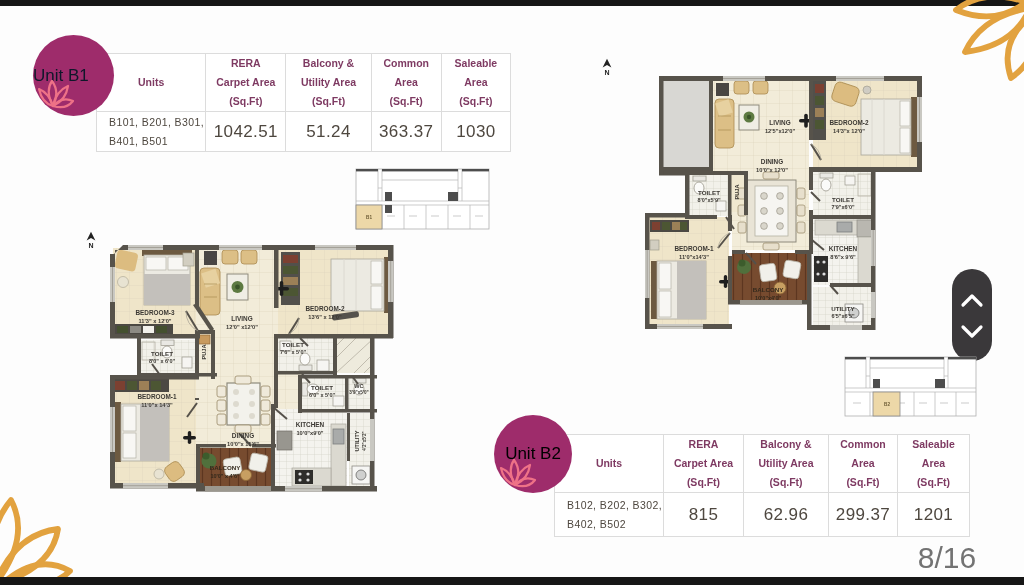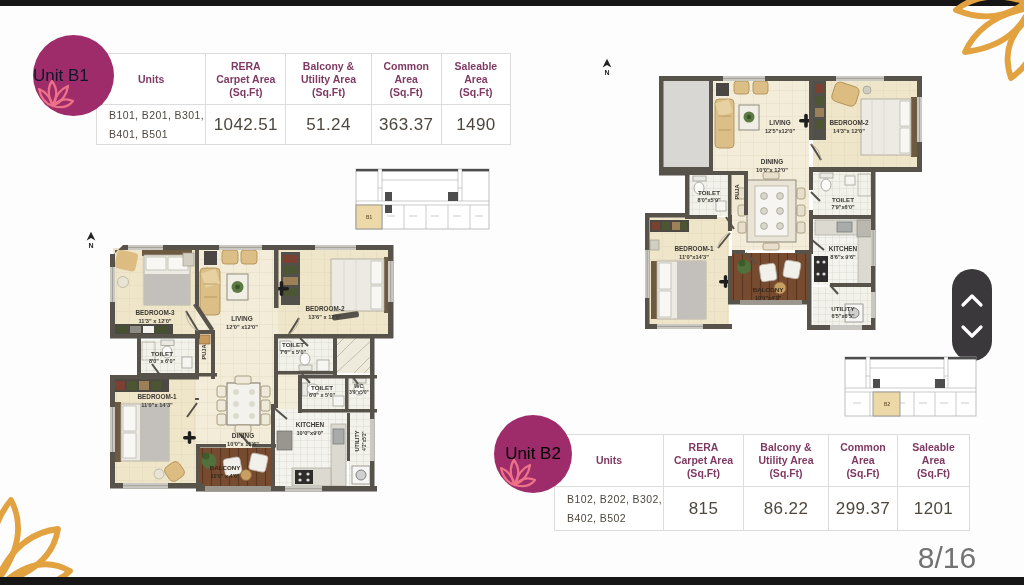--- a/index.html
+++ b/index.html
@@ -1,21 +1,21 @@
 <!DOCTYPE html>
 <html><head>
 <meta charset="utf-8">
 <style>
   html,body{margin:0;padding:0;}
   body{width:1024px;height:585px;position:relative;background:#fdfdfd;overflow:hidden;
        font-family:"Liberation Sans",sans-serif;}
   .abs{position:absolute;}
   table{border-collapse:collapse;table-layout:fixed;}
   td{border:1px solid #dcdcdc;background:#fff;box-sizing:border-box;padding:0;}
-  .hd{color:#7e3a62;font-size:10.5px;font-weight:700;text-align:center;line-height:13px;margin-top:24px;}
+  .hd{color:#7e3a62;font-size:10.5px;font-weight:700;text-align:center;line-height:19px;margin-top:24px;}
   .dt{color:#4e473f;font-size:17px;text-align:center;letter-spacing:.4px;}
   .unitcell{text-align:left;padding-left:12px;line-height:19px;white-space:nowrap;font-size:10.5px;}
 </style>
 </head>
 <body>
 
 <div class="abs" style="left:0;top:0;width:1024px;height:6px;background:#161616;"></div>
 
 <div class="abs" style="left:0;top:577px;width:1024px;height:8px;background:#161616;"></div>
 
@@ -43,21 +43,21 @@
     <td class="hd" style="width:80px;">RERA<br>Carpet Area<br>(Sq.Ft)</td>
     <td class="hd" style="width:85px;">Balcony &amp;<br>Utility Area<br>(Sq.Ft)</td>
     <td class="hd" style="width:70px;">Common<br>Area<br>(Sq.Ft)</td>
     <td class="hd" style="width:69px;">Saleable<br>Area<br>(Sq.Ft)</td>
   </tr>
   <tr style="height:40px;">
     <td class="dt unitcell">B101, B201, B301,<br>B401, B501</td>
     <td class="dt">1042.51</td>
     <td class="dt">51.24</td>
     <td class="dt">363.37</td>
-    <td class="dt">1490</td>
+    <td class="dt">1030</td>
   </tr>
 </tbody>
   </table>
 
 <div class="abs" style="left:33px;top:35px;width:81px;height:81px;border-radius:50%;background:#9e2c6b;"></div>
 <div class="abs" style="left:33px;top:35px;width:81px;height:81px;line-height:81px;color:#0f172a;font-size:17px;">Unit B1</div>
 
 <svg class="abs" style="left:35px;top:80px;" width="42" height="36" viewBox="0 0 42 36">
   <g fill="none" stroke="#ee7287" stroke-width="2.2" stroke-linejoin="round">
     <path d="M18,26 Q7,23 4,9 Q14,13 18,26 Z"></path>
@@ -72,21 +72,21 @@
       <tr style="height:52px;">
     <td class="hd" style="width:109px;">Units</td>
     <td class="hd" style="width:80px;">RERA<br>Carpet Area<br>(Sq.Ft)</td>
     <td class="hd" style="width:85px;">Balcony &amp;<br>Utility Area<br>(Sq.Ft)</td>
     <td class="hd" style="width:69px;">Common<br>Area<br>(Sq.Ft)</td>
     <td class="hd" style="width:72px;">Saleable<br>Area<br>(Sq.Ft)</td>
   </tr>
   <tr style="height:44px;">
     <td class="dt unitcell">B102, B202, B302,<br>B402, B502</td>
     <td class="dt">815</td>
-    <td class="dt">86.22</td>
+    <td class="dt">62.96</td>
     <td class="dt">299.37</td>
     <td class="dt">1201</td>
   </tr>
 </tbody>
   </table>
 
 <div class="abs" style="left:494px;top:415px;width:78px;height:78px;border-radius:50%;background:#9e2c6b;"></div>
 <div class="abs" style="left:494px;top:415px;width:78px;height:78px;line-height:78px;text-align:center;color:#000000;font-size:17px;">Unit B2</div>
 
 <svg class="abs" style="left:497px;top:459px;" width="42" height="36" viewBox="0 0 42 36">

